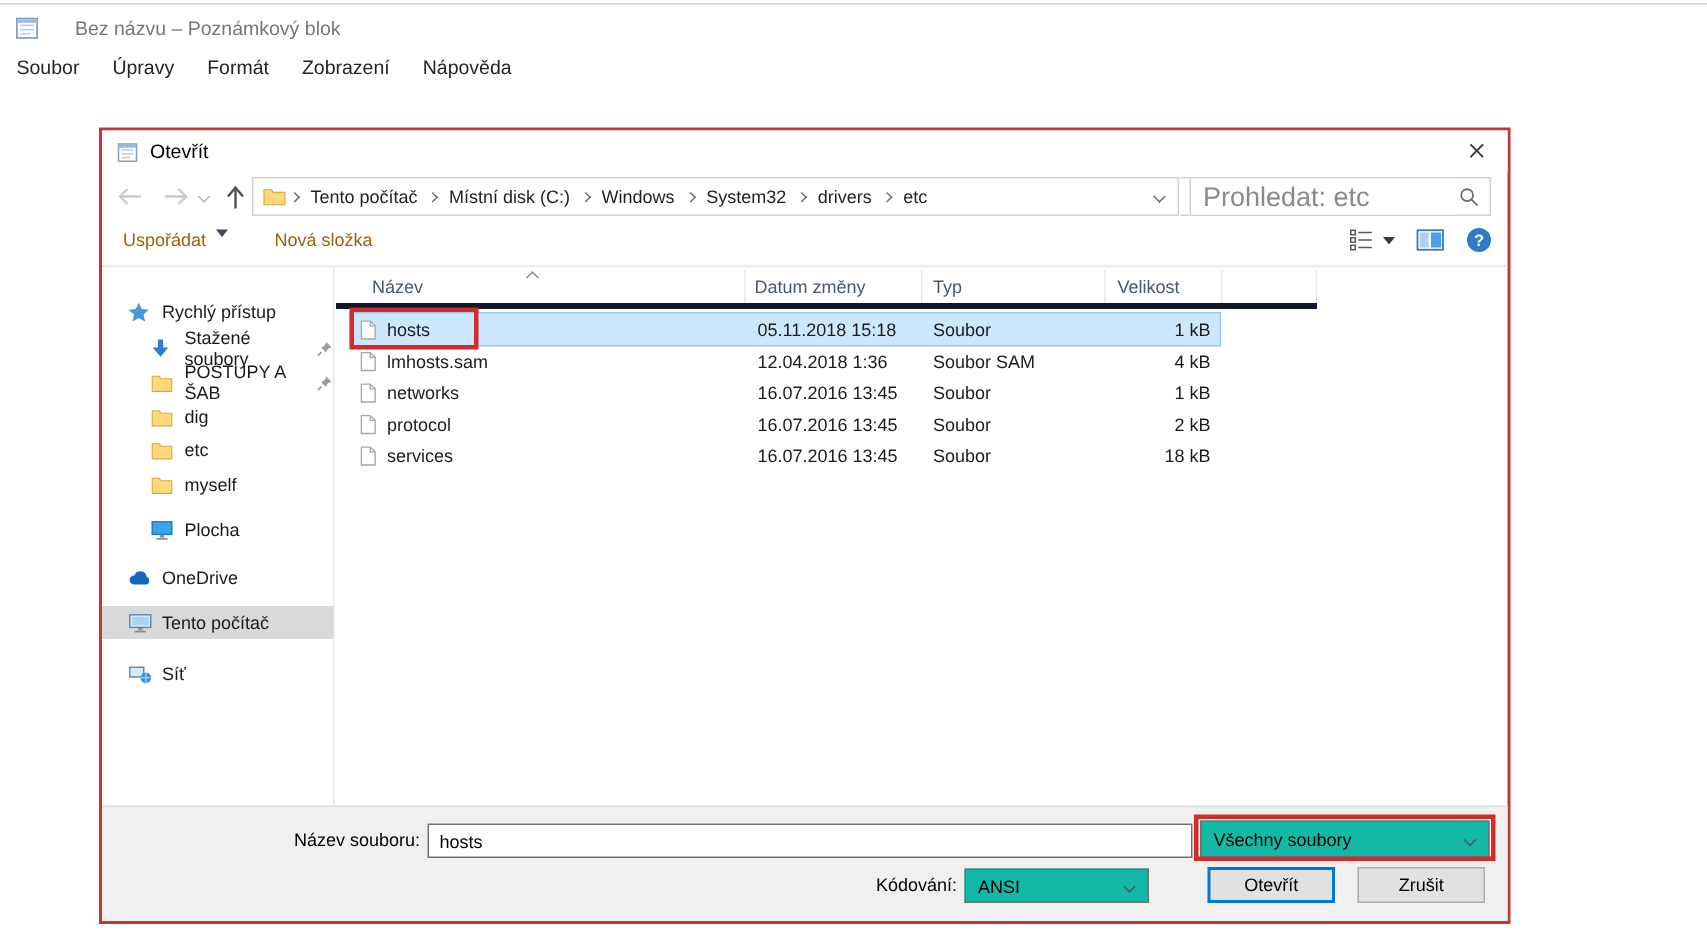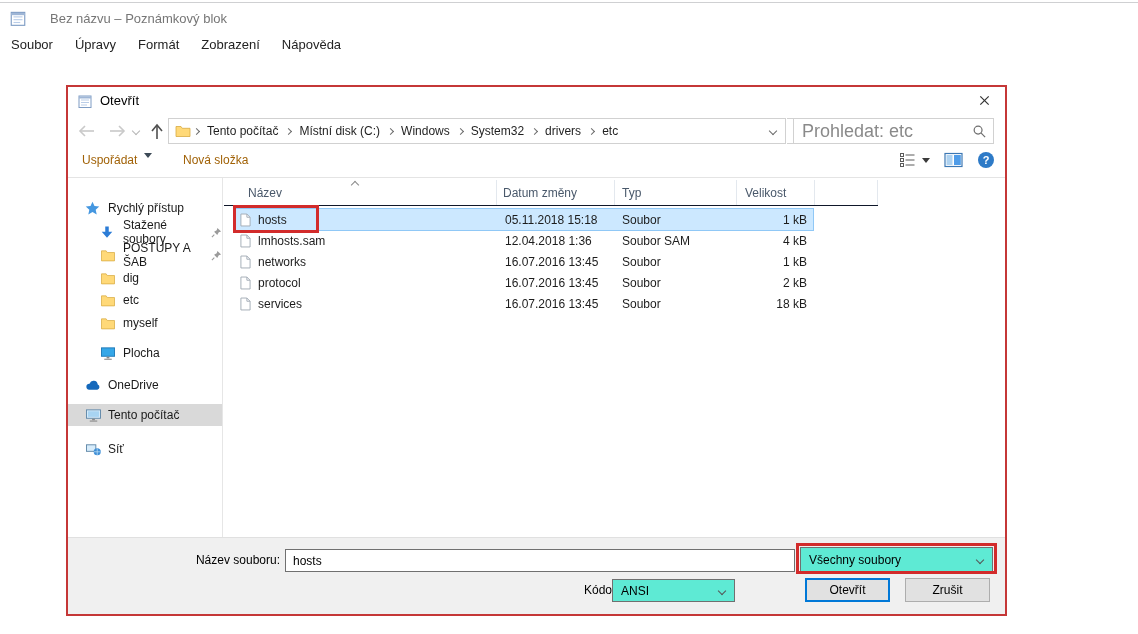--- a/index.html
+++ b/index.html
@@ -45,21 +45,21 @@
   
   .side-divider { position:absolute; left:154px; top:91px; width:1px; height:359px; background:#e6e6e6; }
   .side-item { position:absolute; left:0; width:154px; height:22px; display:flex; align-items:center; font-size:12px; color:#1a1a1a; }
   .lvl0 { padding-left:17px; }
   .lvl1 { padding-left:32px; }
   .si-icon { width:17px; height:16px; margin-right:6px; flex:0 0 auto; display:flex; align-items:center; }
   .si-sel { background:#d9d9d9; }
   .pin { margin-left:5px; display:flex; align-items:center; }
 
   
-  .lheader { position:absolute; left:156px; top:93px; width:654px; height:26px; display:flex; font-size:12px; color:#49586a; border-bottom:1px solid #0f172a; }
+  .lheader { position:absolute; left:156px; top:93px; width:654px; height:26px; display:flex; font-size:12px; color:#49586a; border-bottom:4px solid #0f172a; }
   .hc { border-right:1px solid #e3e8ee; display:flex; align-items:center; }
   .hc-name { width:273px; padding-left:24px; position:relative; }
   .hc-date { width:118px; padding-left:6px; }
   .hc-type { width:122px; padding-left:7px;text-align:right; }
   .hc-size { width:78px; padding-left:8px; }
   .hc-extra { width:63px; }
   .sort-chev { position:absolute; left:128px; top:2px; width:6px; height:6px; border-top:1.4px solid #8a8a8a; border-right:1.4px solid #8a8a8a; transform:rotate(-45deg); }
 
   .row { position:absolute; left:166px; width:579px; height:21px; display:flex; align-items:center; font-size:12px; color:#1c1c1c; }
   .row-sel { background:#cce8ff; outline:1px solid #90c8f6; }
@@ -68,21 +68,21 @@
   .c-type { width:122px; padding-left:7px; }
   .c-size { width:76px; text-align:right; padding-right:6px; }
 
   
   .ann { position:absolute; border:3px solid #d22b2b; background:transparent; }
 
   
   .footer { position:absolute; left:0; top:450px; width:937px; height:77px; background:#f0f0f0; border-top:1px solid #e0e0e0; }
   .flabel { position:absolute; font-size:12px; color:#000; text-align:right; }
   .fn-input { position:absolute; left:217px; top:11px; width:510px; height:23px; border:1px solid #707070; background:#fff; font-size:12px; color:#000; padding:0 7px; outline:none; font-family:"Liberation Sans",sans-serif; }
-  .combo { position:absolute; height:25px; border:1px solid #707070; background:#5eead4; font-size:12px; color:#000; display:flex; align-items:center; padding:0 8px; }
+  .combo { position:absolute; height:25px; border:1px solid #707070; background:#14b8a6; font-size:12px; color:#000; display:flex; align-items:center; padding:0 8px; }
   .combo .cd { position:absolute; right:9px; top:9px; }
   .cd { width:6px; height:6px; border-right:1.5px solid #555; border-bottom:1.5px solid #555; transform:rotate(45deg); }
   .btn { position:absolute; height:24px; background:#e1e1e1; font-size:12px; color:#000; display:flex; align-items:center; justify-content:center; }
   .btn-default { border:2px solid #0078d7; }
   .btn-normal { border:1px solid #adadad; }
 </style>
 </head>
 <body>
 
 <div class="top-line"></div>
@@ -397,21 +397,21 @@
   </div>
 
   <div class="footer">
     <div class="flabel" style="left:92px;top:15px;width:120px">Název souboru:</div>
     <input class="fn-input" value="hosts" style="">
     <div class="combo" style="left:732px;top:9px;width:193px">
       <span>Všechny soubory</span>
       <span class="cd"></span>
     </div>
     <div class="flabel" style="left:490px;top:45px;width:80px">Kódování:</div>
-    <div class="combo" style="left:544px;top:41px;width:123px;height:23px">
+    <div class="combo" style="left:575px;top:41px;width:123px;height:23px">
       <span>ANSI</span>
       <span class="cd" style="top:8px"></span>
     </div>
     <div class="btn btn-default" style="left:737px;top:40px;width:85px">
       <span>Otevřít</span>
     </div>
     <div class="btn btn-normal" style="left:837px;top:40px;width:85px">
       <span>Zrušit</span>
     </div>
   </div>

